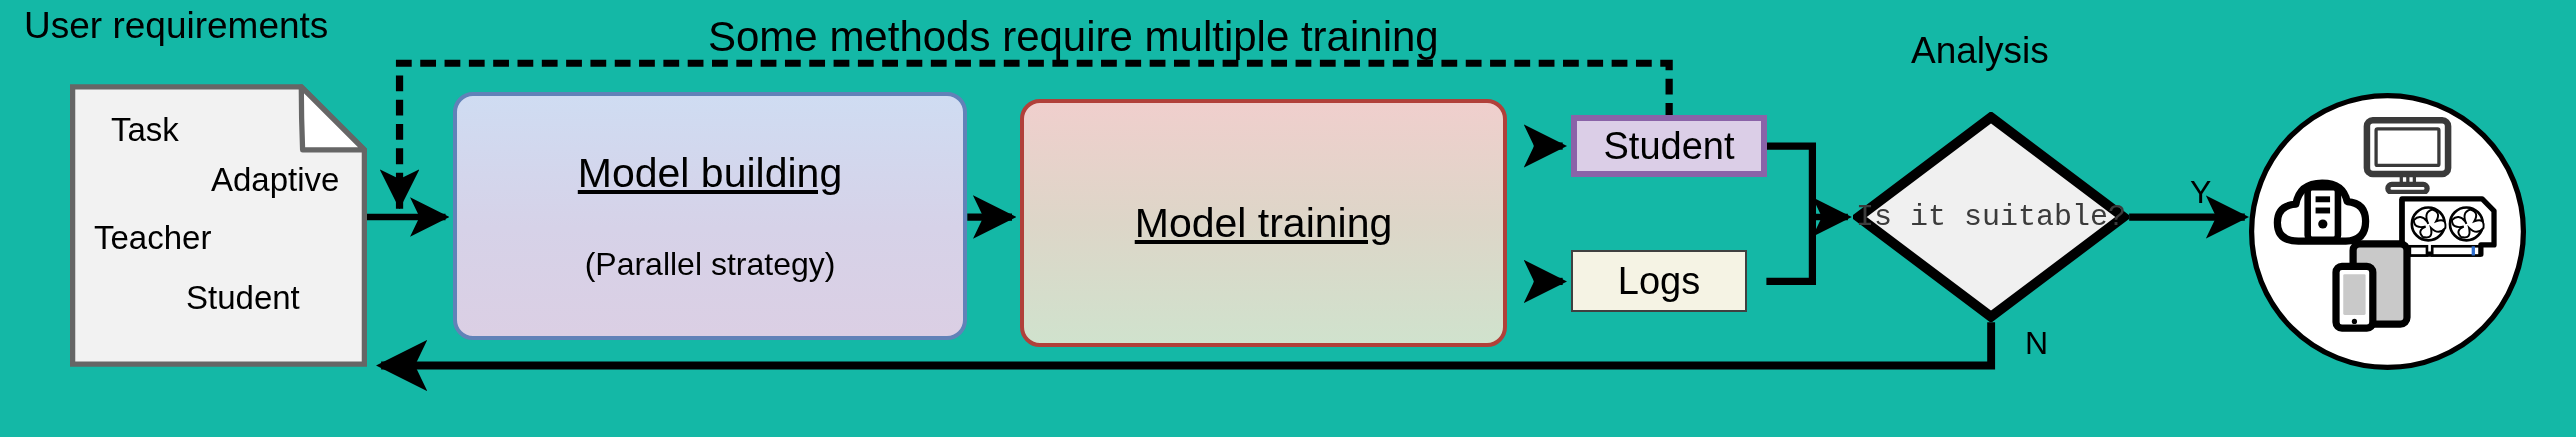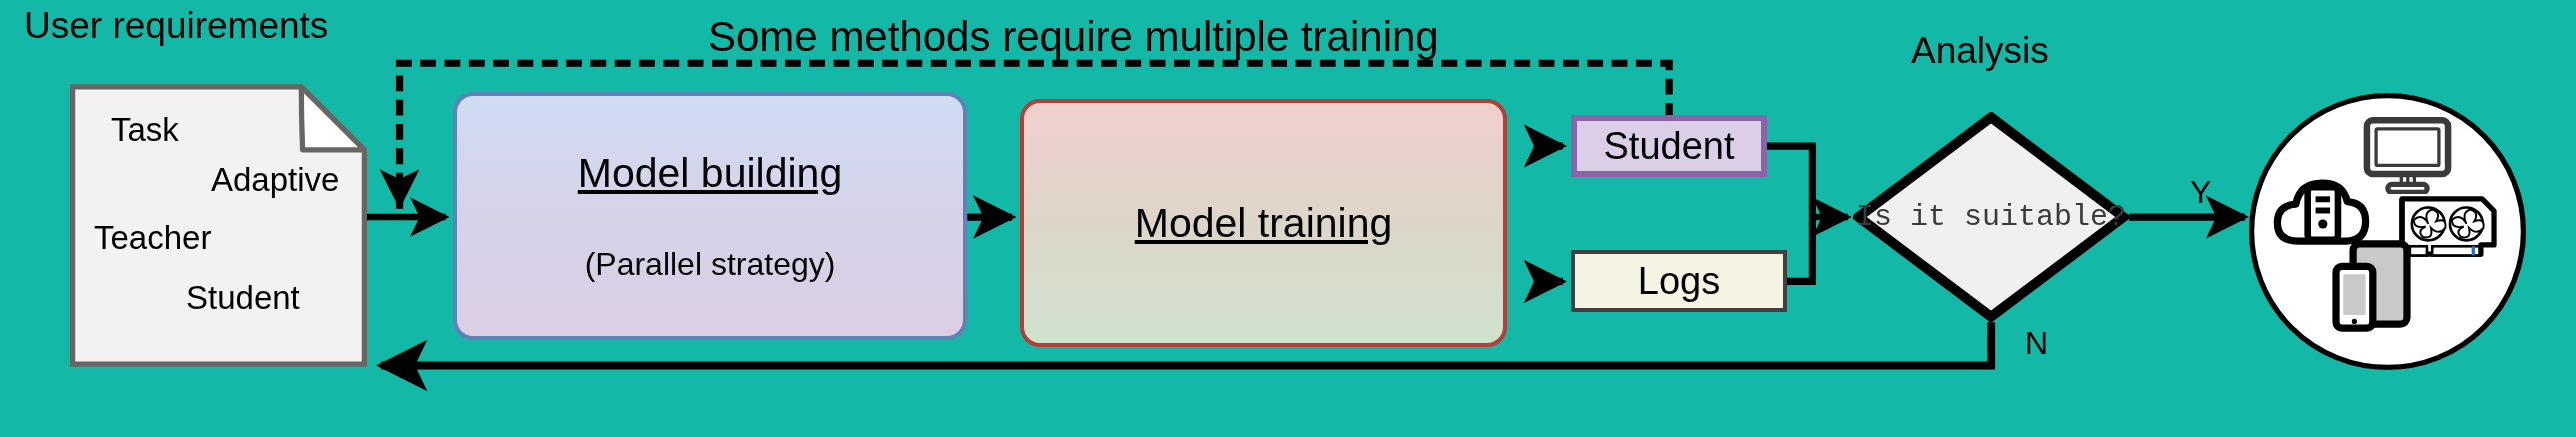--- a/index.html
+++ b/index.html
@@ -113,23 +113,23 @@
     white-space: nowrap;
   }
   #box-student {
     left: 1571px; top: 115px;
     width: 196px; height: 62px;
     background: #dbcee7;
     border: 6px solid #8a63a8;
   }
   #box-logs {
     left: 1571px; top: 250px;
-    width: 216px; height: 62px;
+    width: 176px; height: 62px;
     background: #f5f3e4;
-    border: 4px solid #404040;
+    border: 2px solid #404040;
   }
 
   
   #decision {
     position: absolute;
     left: 1853px; top: 112px;
     width: 276px;  height: 210px; font-family: Liberation Mono, monospace;
   }
   #decision svg { position:absolute; left:0; top:0; }
   #decision-label {

